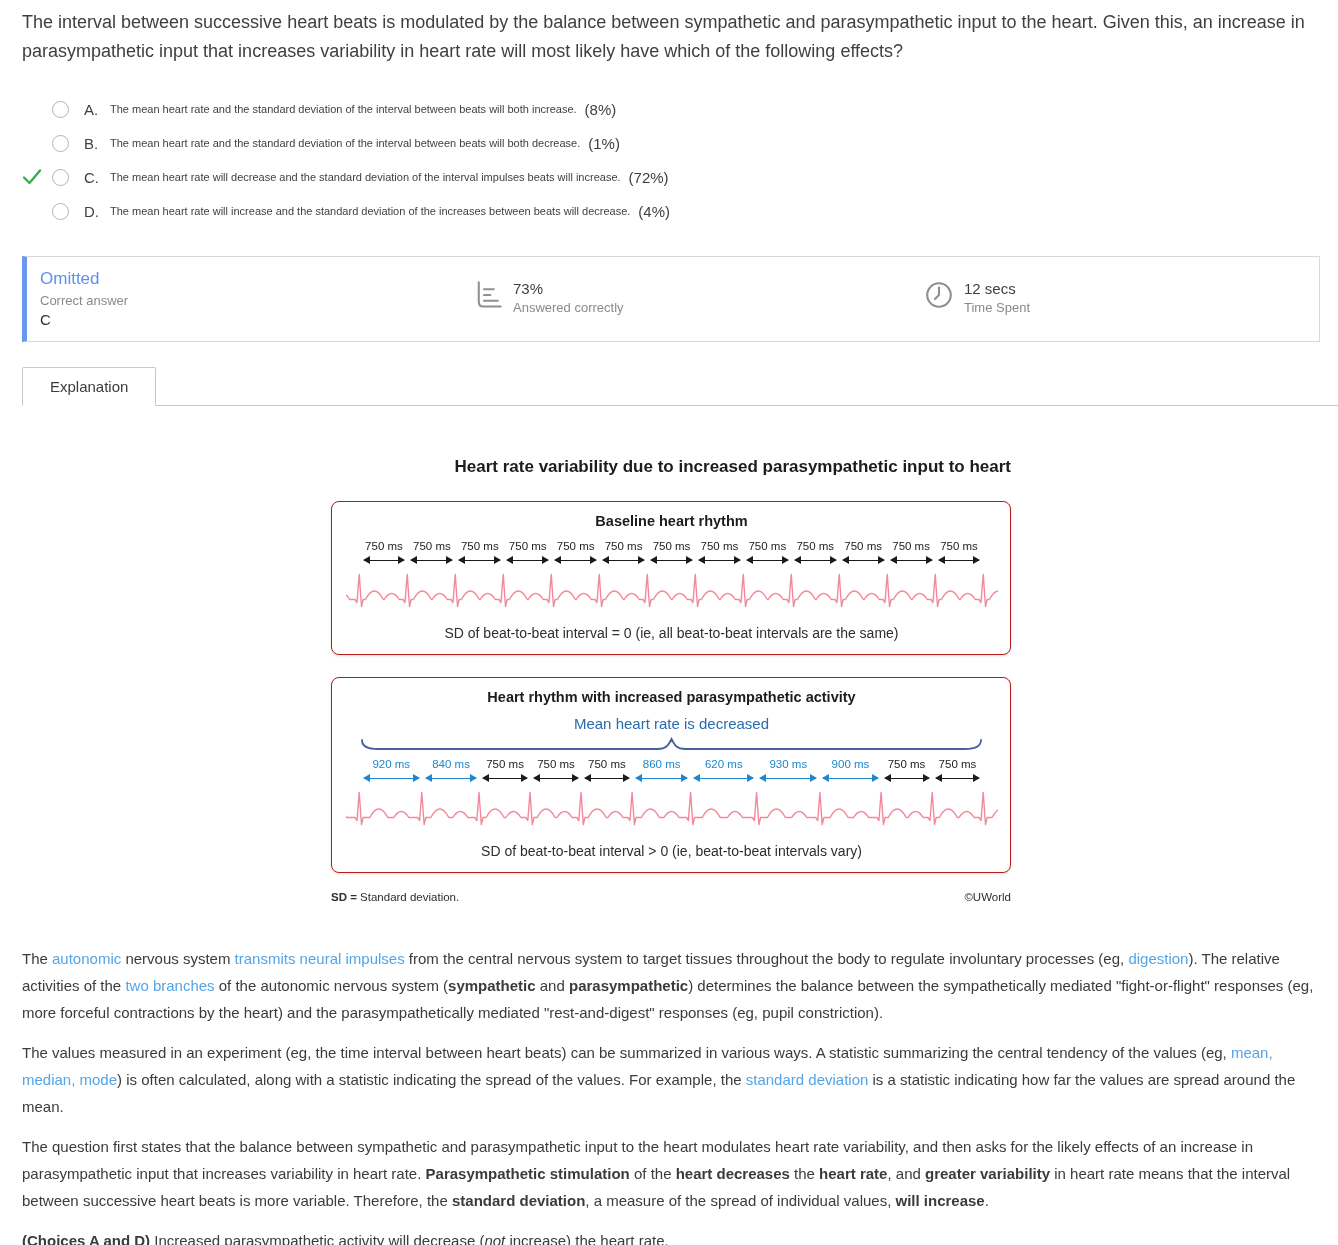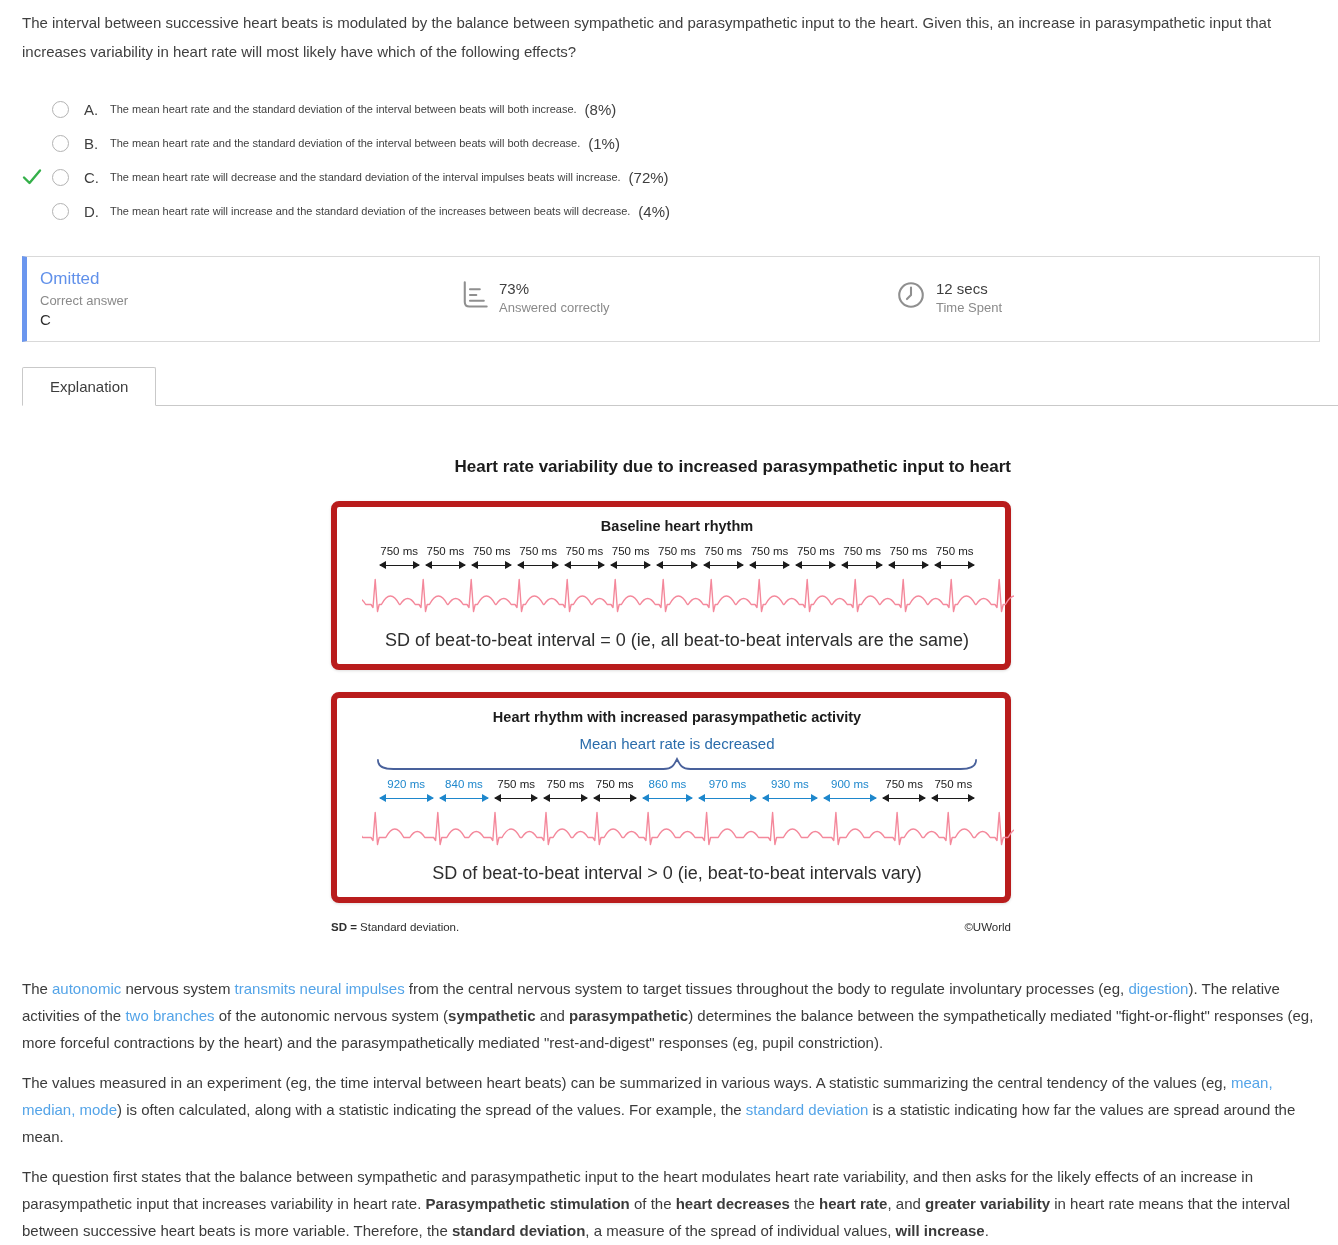--- a/index.html
+++ b/index.html
@@ -6,66 +6,66 @@
     --accent-blue:#6b96ee; --status-blue:#6090ea; --link-blue:#54a4e8;
     --check-green:#35b04a; --interval-blue:#1e87cc; --interval-black:#1c1c1c;
     --brace-navy:#49619b; --subtitle-blue:#2a6cab; --ecg-pink:#f4889b;
     --text-dark:#3d3d3d; --text-gray:#8a8a8a; --border-gray:#d2d2d2;
   }
   *{box-sizing:border-box;margin:0;padding:0;}
   body{width:1338px;background:#fff;font-family:"Liberation Sans",sans-serif;color:var(--text-dark);}
   .page{padding:8px 18px 10px 22px;}
 
   
-  .question{font-size:15px;line-height:29px;color:#3f3f3f;max-width:1300px;}
+  .question{font-size:18px;line-height:29px;color:#3f3f3f;max-width:1300px;}
 
   
   .choices{margin-top:26px;}
   .choice-row{display:flex;align-items:center;height:34px;}
   .check-col{width:30px;display:flex;align-items:center;}
   .radio{width:17px;height:17px;border:1.5px solid #b3b3b3;border-radius:50%;background:#fff;flex:0 0 17px;margin-right:15px;}
   .choice-letter{width:26px;font-size:15px;color:#3f3f3f;}
   .choice-text{font-size:11px;color:#3f3f3f;}
   .choice-pct{font-size:15px;color:#3f3f3f;margin-left:8px;}
 
   
-  .stats{margin-top:28px;border:1px solid #d9d9d9;border-left:5px solid var(--accent-blue);height:86px;display:flex;}
+  .stats{margin-top:28px;border:1px solid #d9d9d9;border-left:5px solid var(--accent-blue);height:86px;display:flex;gap:14px;}
   .result-block{flex:0 0 432px;padding:12px 0 0 13px;}
   .status-title{font-size:17px;color:var(--status-blue);margin-bottom:4px;}
   .correct-label{font-size:13px;color:var(--text-gray);margin-bottom:3px;}
   .correct-value{font-size:15px;color:#2f2f2f;}
   .stat-block{flex:0 0 437px;display:flex;align-items:flex-start;padding-top:23px;}
   .stat-icon{width:30px;height:30px;margin-right:10px;flex:0 0 30px;}
   .stat-value{font-size:15px;color:#3f3f3f;margin-bottom:3px;}
   .stat-label{font-size:13px;color:var(--text-gray);}
 
   
   .tabbar{margin:15px 0 0 22px;border-bottom:1px solid #c9c9c9;display:flex;}
   .tab{border:1px solid #c9c9c9;border-bottom:1px solid #fff;margin-bottom:-1px;background:#fff;
        padding:10px 27px;font-size:15px;color:#3d3d3d;border-radius:2px 2px 0 0;cursor:pointer;}
 
   
   .figure{width:680px;margin:43px auto 0 auto;}
   .figure-title{font-size:17px;font-weight:bold;color:#1c1c1c;text-align:right;margin-bottom:24px;}
-  .panel{border:6px solid #b91c1c;border-radius:8px;box-shadow:0 1px 3px rgba(0,0,0,.13);
-         background:#fff;padding:11px 13px 13px 25px;margin-bottom:22px;}
+  .panel{border:1px solid #b91c1c;border-radius:8px;box-shadow:0 1px 3px rgba(0,0,0,.13);
+         background:#fff;padding:11px 13px 13px 14px;margin-bottom:22px;}
   .panel-title{font-size:14.5px;font-weight:bold;color:#1c1c1c;text-align:center;margin-bottom:10px;}
   .panel-subtitle{font-size:15px;color:var(--subtitle-blue);text-align:center;margin:2px 0 5px 0;}
   .iv-wrap{padding:0 14px;}
   .brace-svg{display:block;width:100%;height:16px;margin-bottom:4px;}
   .iv-labels{display:flex;}
   .iv-label{font-size:11.5px;text-align:center;white-space:nowrap;overflow:visible;line-height:15px;}
   .iv-arrows{display:flex;margin-top:2px;}
   .iv-arrow-cell{height:9px;}
   .arrow{position:relative;height:9px;margin:0 2.5px;}
   .arrow .bar{position:absolute;left:1px;right:1px;top:3.6px;height:0;border-top:1.6px solid var(--ac);}
   .arrow .hl{position:absolute;left:0;top:0;width:0;height:0;border-top:4.2px solid transparent;border-bottom:4.2px solid transparent;border-right:7px solid var(--ac);}
   .arrow .hr{position:absolute;right:0;top:0;width:0;height:0;border-top:4.2px solid transparent;border-bottom:4.2px solid transparent;border-left:7px solid var(--ac);}
   .ecg-svg{display:block;width:652px;height:52px;margin-top:2px;}
-  .panel-caption{font-size:18px;color:#2e2e2e;text-align:center;margin-top:6px;}
+  .panel-caption{font-size:14px;color:#2e2e2e;text-align:center;margin-top:6px;}
   .fig-footnote{display:flex;justify-content:space-between;font-size:11.5px;color:#2e2e2e;margin-top:-4px;}
 
   
   .expl{margin-top:42px;}
   .expl p{font-size:15px;line-height:27px;color:#3b3b3b;margin:13px 0;}
   .lnk{color:var(--link-blue);cursor:pointer;}
 </style>
 </head>
 <body>
 
@@ -275,21 +275,21 @@
           </svg>
       </div>
       <div class="iv-wrap" id="p2-rows">
           <div class="iv-labels">
             <span class="iv-label" style="width: 10.0327%; color: var(--interval-blue);">920 ms</span>
             <span class="iv-label" style="width: 9.16031%; color: var(--interval-blue);">840 ms</span>
             <span class="iv-label" style="width: 8.17884%; color: var(--interval-black);">750 ms</span>
             <span class="iv-label" style="width: 8.17884%; color: var(--interval-black);">750 ms</span>
             <span class="iv-label" style="width: 8.17884%; color: var(--interval-black);">750 ms</span>
             <span class="iv-label" style="width: 9.37841%; color: var(--interval-blue);">860 ms</span>
-            <span class="iv-label" style="width: 10.578%; color: var(--interval-blue);">970 ms</span>
+            <span class="iv-label" style="width: 10.578%; color: var(--interval-blue);">620 ms</span>
             <span class="iv-label" style="width: 10.1418%; color: var(--interval-blue);">930 ms</span>
             <span class="iv-label" style="width: 9.81461%; color: var(--interval-blue);">900 ms</span>
             <span class="iv-label" style="width: 8.17884%; color: var(--interval-black);">750 ms</span>
             <span class="iv-label" style="width: 8.17884%; color: var(--interval-black);">750 ms</span>
           </div>
           <div class="iv-arrows">
             <div class="iv-arrow-cell" style="width: 10.0327%;">
               <div class="arrow" style="--ac: var(--interval-blue);">
                 <span class="bar"></span>
                 <span class="hl"></span>

